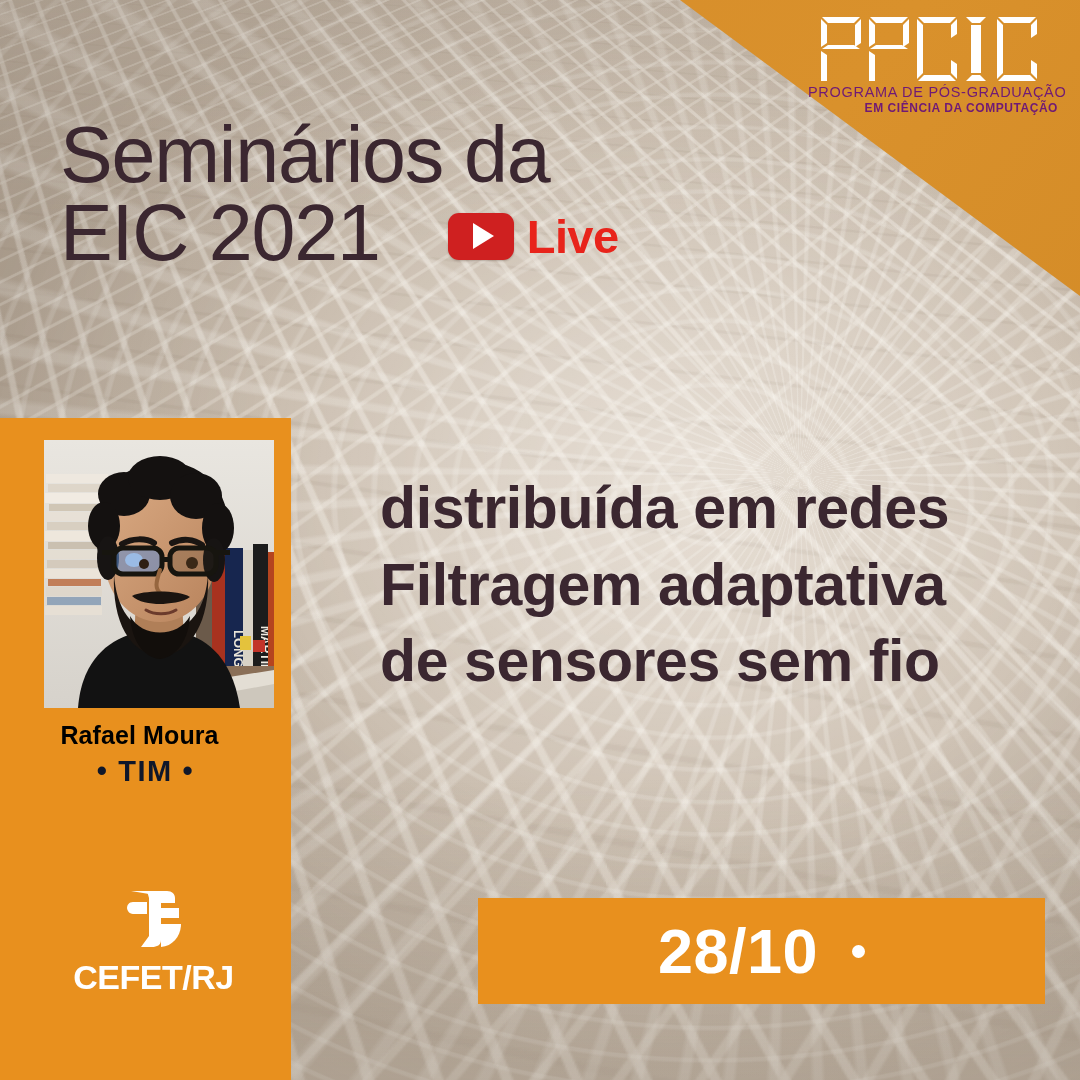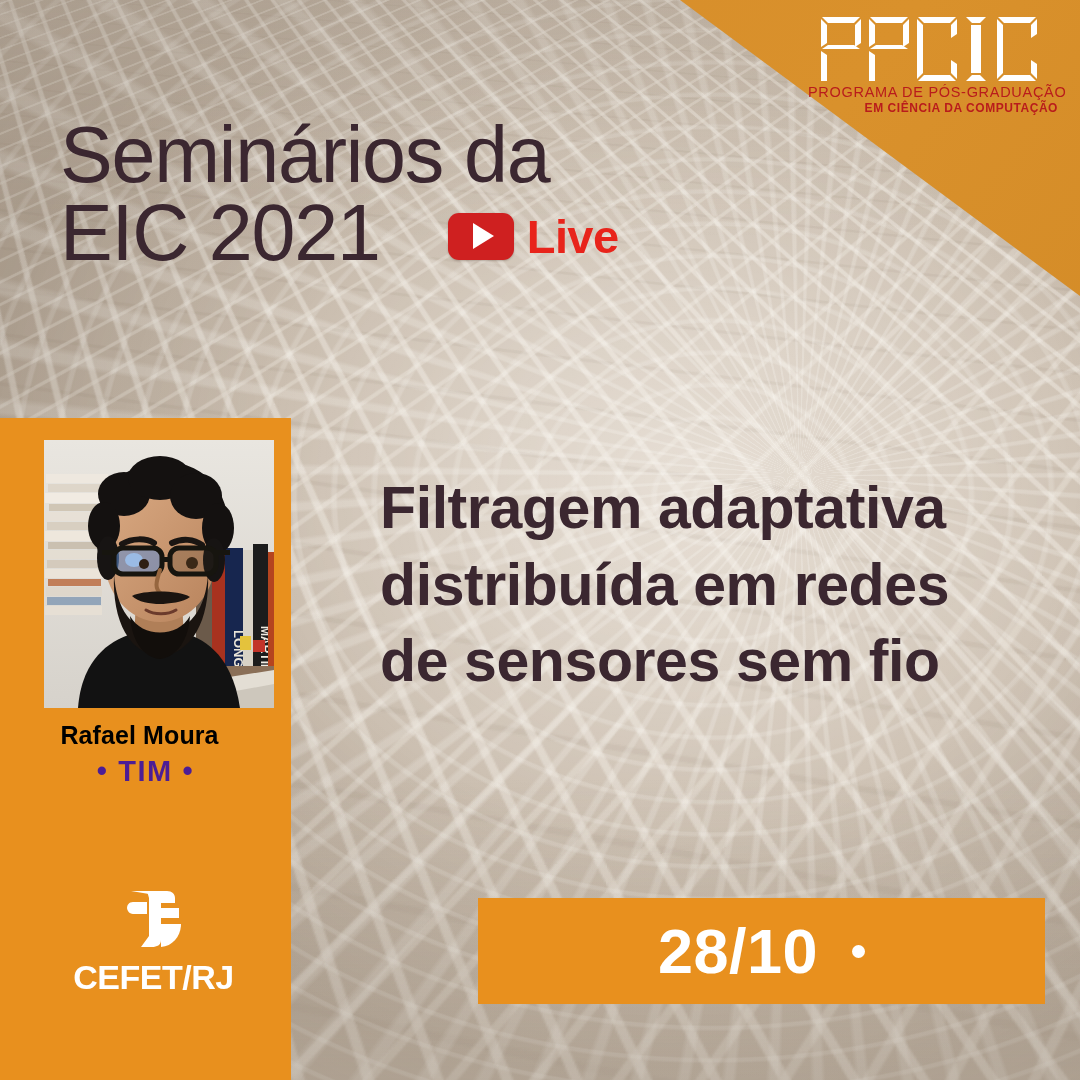--- a/index.html
+++ b/index.html
@@ -118,21 +118,21 @@
     position: absolute;
     right: 22px;
     top: 14px;
     width: 250px;
     text-align: right;
   }
 
   .ppcic-mark { display: block; width: 238px; height: 70px; margin-left: auto; }
 
   .ppcic-sub1, .ppcic-sub2 {
-    color: #b91c1c;
+    color: #701a75;
     letter-spacing: 0.7px;
     line-height: 1.18;
     white-space: nowrap;
     text-align: right;
   }
   .ppcic-sub1 { font-size: 14.5px; font-weight: 400; }
   .ppcic-sub2 { font-size: 12px; font-weight: 700; letter-spacing: 0.55px; }
 
   
   .headline {
@@ -214,21 +214,21 @@
     color: #000000;
     font-size: 25px;
     font-weight: 700;
     letter-spacing: 0.1px;
   }
   .speaker-org {
     position: absolute;
     left: 0; right: 0;
     top: 337px;
     text-align: center;
-    color: #4c1d95;
+    color: #0f172a;
     font-size: 29px;
     font-weight: 700;
     letter-spacing: 1.6px;
   }
 
   
   .cefet-logo {
     position: absolute;
     left: 0; right: 0;
     top: 470px;
@@ -462,22 +462,22 @@
           <path d="M40,20 L58,20 L58,30 L40,30 Z"></path>
           <path d="M40,36 L60,36 C60,48 52,58 40,59 Z"></path>
           <path d="M12,14 L26,14 L26,26 L12,26 C8,26 6,22 6,20 C6,17 8,14 12,14 Z"></path>
         </g>
       </svg>
       <div class="cefet-word">CEFET/RJ</div>
     </div>
   </div>
 
   <div class="talk-title">
+    <div class="talk-line">distribuída em redes</div>
     <div class="talk-line">Filtragem adaptativa</div>
-    <div class="talk-line">distribuída em redes</div>
     <div class="talk-line">de sensores sem fio</div>
   </div>
 
   <div class="date-banner">
     <div class="date-text">28/10</div>
     <div class="date-dot"></div>
   </div>
 
 </div>
 

